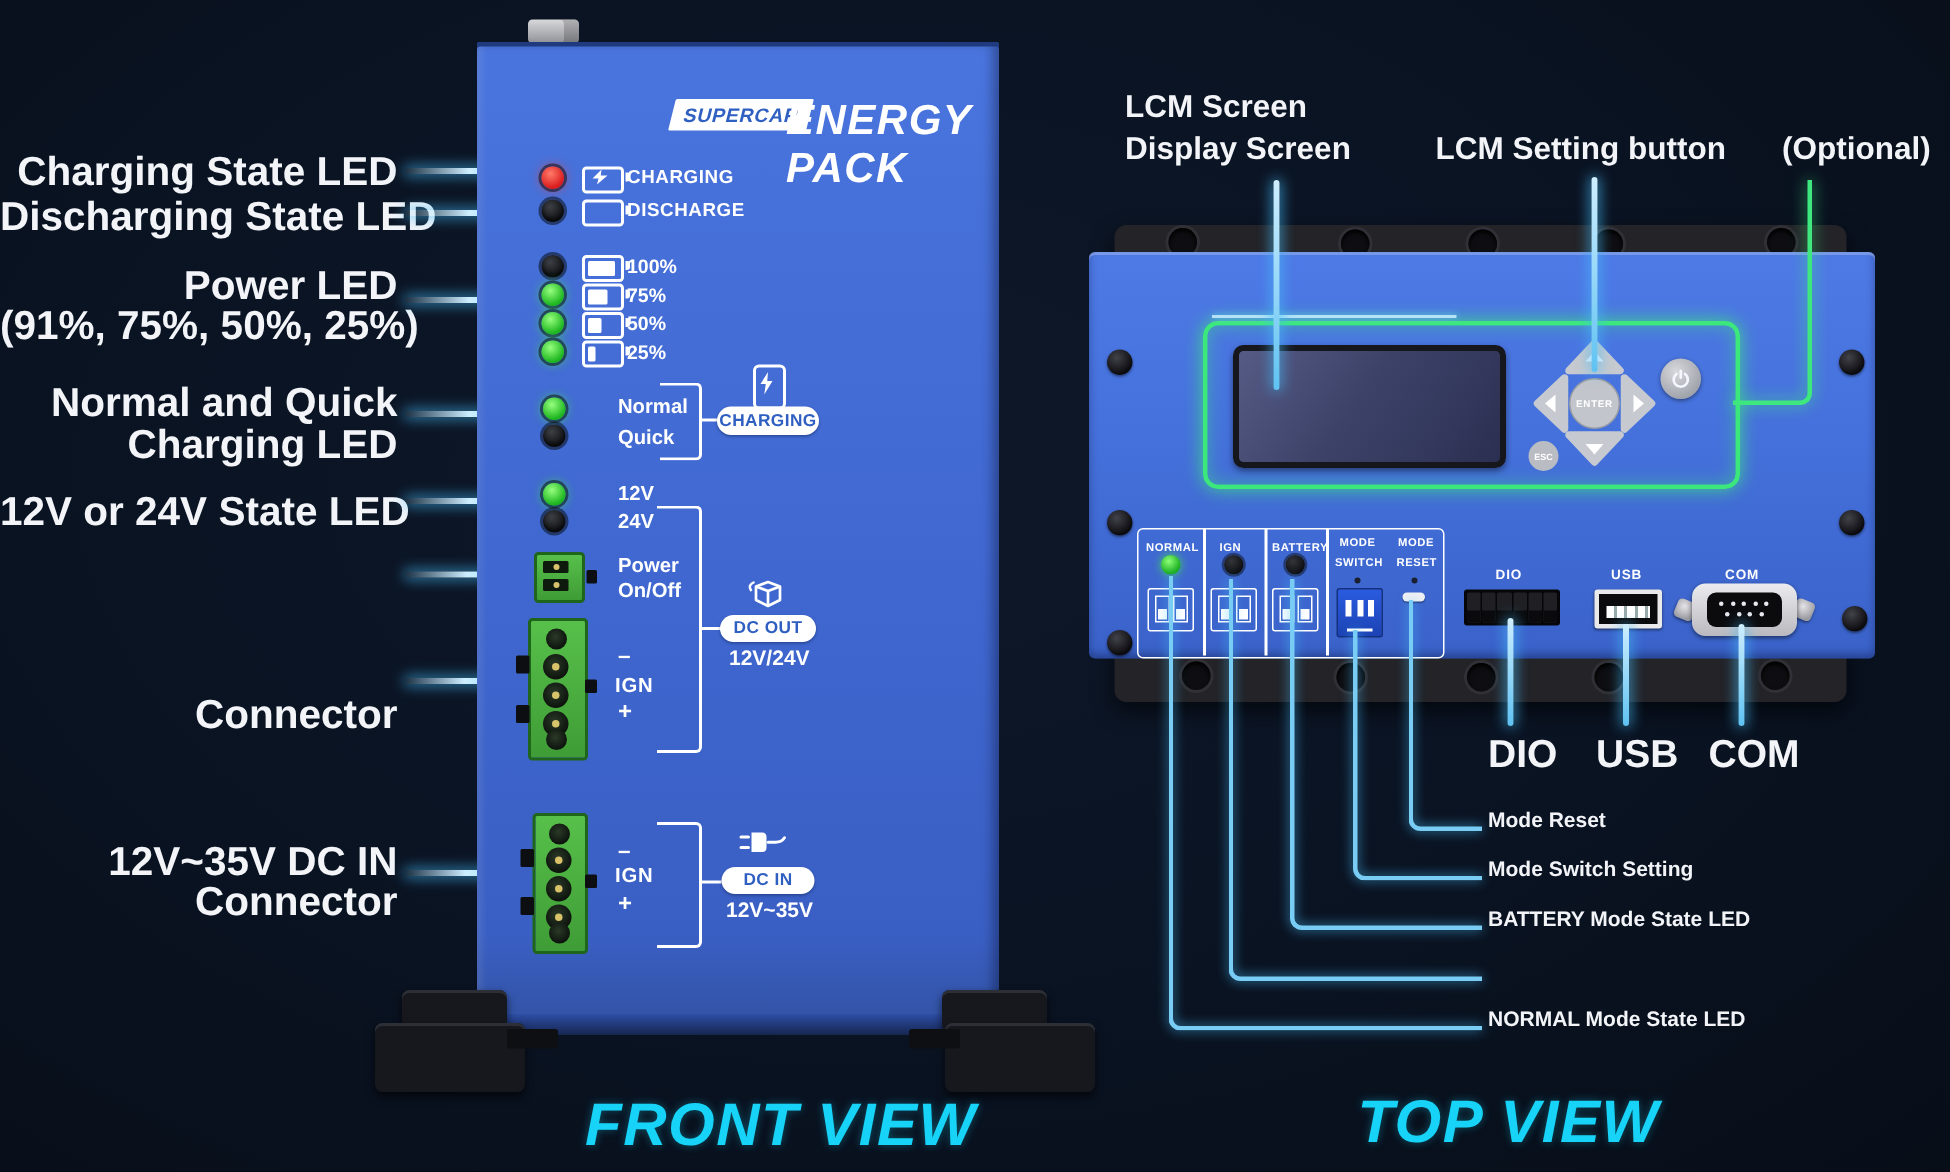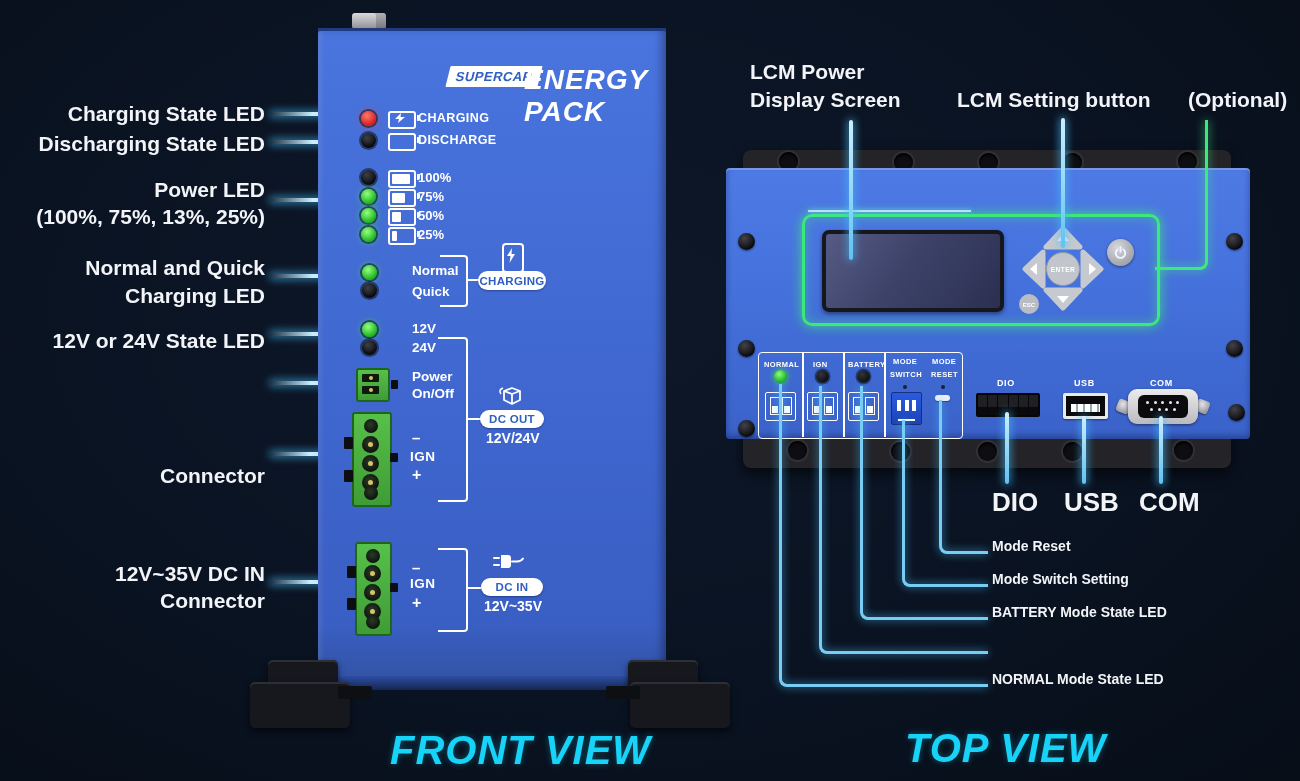--- a/index.html
+++ b/index.html
@@ -1,21 +1,21 @@
 <!DOCTYPE html>
 <html><head>
 <meta charset="utf-8">
 <style>
   html,body{margin:0;padding:0;background:#05090f;}
   .stage{position:relative;width:1300px;height:781px;overflow:hidden;
     background:radial-gradient(ellipse at 45% 40%, #0e1829 0%, #0a1322 55%, #070e18 100%);
     font-family:"Liberation Sans",sans-serif;}
   .abs{position:absolute;}
   
-  .llabel{position:absolute;left:0;width:265px;text-align:right;color:#f2f4f8;font-weight:700;font-size:21px;line-height:26px;white-space:nowrap;}
+  .llabel{position:absolute;left:0;width:265px;text-align:right;color:#f2f4f8;font-weight:700;font-size:27px;line-height:26px;white-space:nowrap;}
   .tlabel,.blabel{position:absolute;color:#f2f4f8;font-weight:700;white-space:nowrap;}
   .tlabel{font-size:21px;}
   .blabel{font-size:14px;}
   .biglabel{font-size:26px;}
   
   .hline{position:absolute;height:4px;border-radius:2px;
     background:linear-gradient(90deg, rgba(111,205,247,.15), #cdeeff 45%, #6fcdf7 100%);
     box-shadow:0 0 9px 1px rgba(70,190,250,.75);}
   .vline{position:absolute;width:4px;border-radius:2px;
     background:linear-gradient(180deg,#cdeeff, #5fc2f2);
@@ -92,21 +92,21 @@
   .thincyan{position:absolute;height:2px;background:rgba(200,240,255,.85);box-shadow:0 0 5px rgba(120,210,255,.8);}
 </style>
 </head>
 <body>
 
 <div class="stage">
 
   <div class="llabel" style="top:101px;">Charging State LED</div>
   <div class="llabel" style="top:131px;">Discharging State LED</div>
   <div class="llabel" style="top:177px;">Power LED</div>
-  <div class="llabel" style="top:204px;">(100%, 75%, 13%, 25%)</div>
+  <div class="llabel" style="top:204px;">(91%, 75%, 50%, 25%)</div>
   <div class="llabel" style="top:255px;">Normal and Quick</div>
   <div class="llabel" style="top:283px;">Charging LED</div>
   <div class="llabel" style="top:328px;">12V or 24V State LED</div>
   <div class="llabel" style="top:463px;">Connector</div>
   <div class="llabel" style="top:561px;">12V~35V DC IN</div>
   <div class="llabel" style="top:588px;">Connector</div>
 
   <div class="hline" style="left:270px;top:112px;width:95px;"></div>
   <div class="hline" style="left:270px;top:140px;width:95px;"></div>
   <div class="hline" style="left:270px;top:198px;width:95px;"></div>
@@ -375,21 +375,21 @@
         </div>
       <div class="dots" style="left:12px;top:13px;">
           <i></i>
           <i></i>
           <i></i>
           <i></i>
         </div>
     </div>
   </div>
 
-  <div class="tlabel" style="left:750px;top:60px;">LCM Power</div>
+  <div class="tlabel" style="left:750px;top:60px;">LCM Screen</div>
   <div class="tlabel" style="left:750px;top:88px;">Display Screen</div>
   <div class="tlabel" style="left:957px;top:88px;">LCM Setting button</div>
   <div class="tlabel" style="left:1188px;top:88px;">(Optional)</div>
 
   <div class="vline" style="left:849px;top:120px;height:140px;"></div>
   <div class="vline" style="left:1061px;top:118px;height:130px;"></div>
   <div class="gelbow" style="left:1155px;top:120px;width:50px;height:147px;"></div>
 
   <div class="elbow" style="left:779px;top:384px;width:206px;height:300px;"></div>
   <div class="elbow" style="left:819px;top:386px;width:166px;height:265px;"></div>

